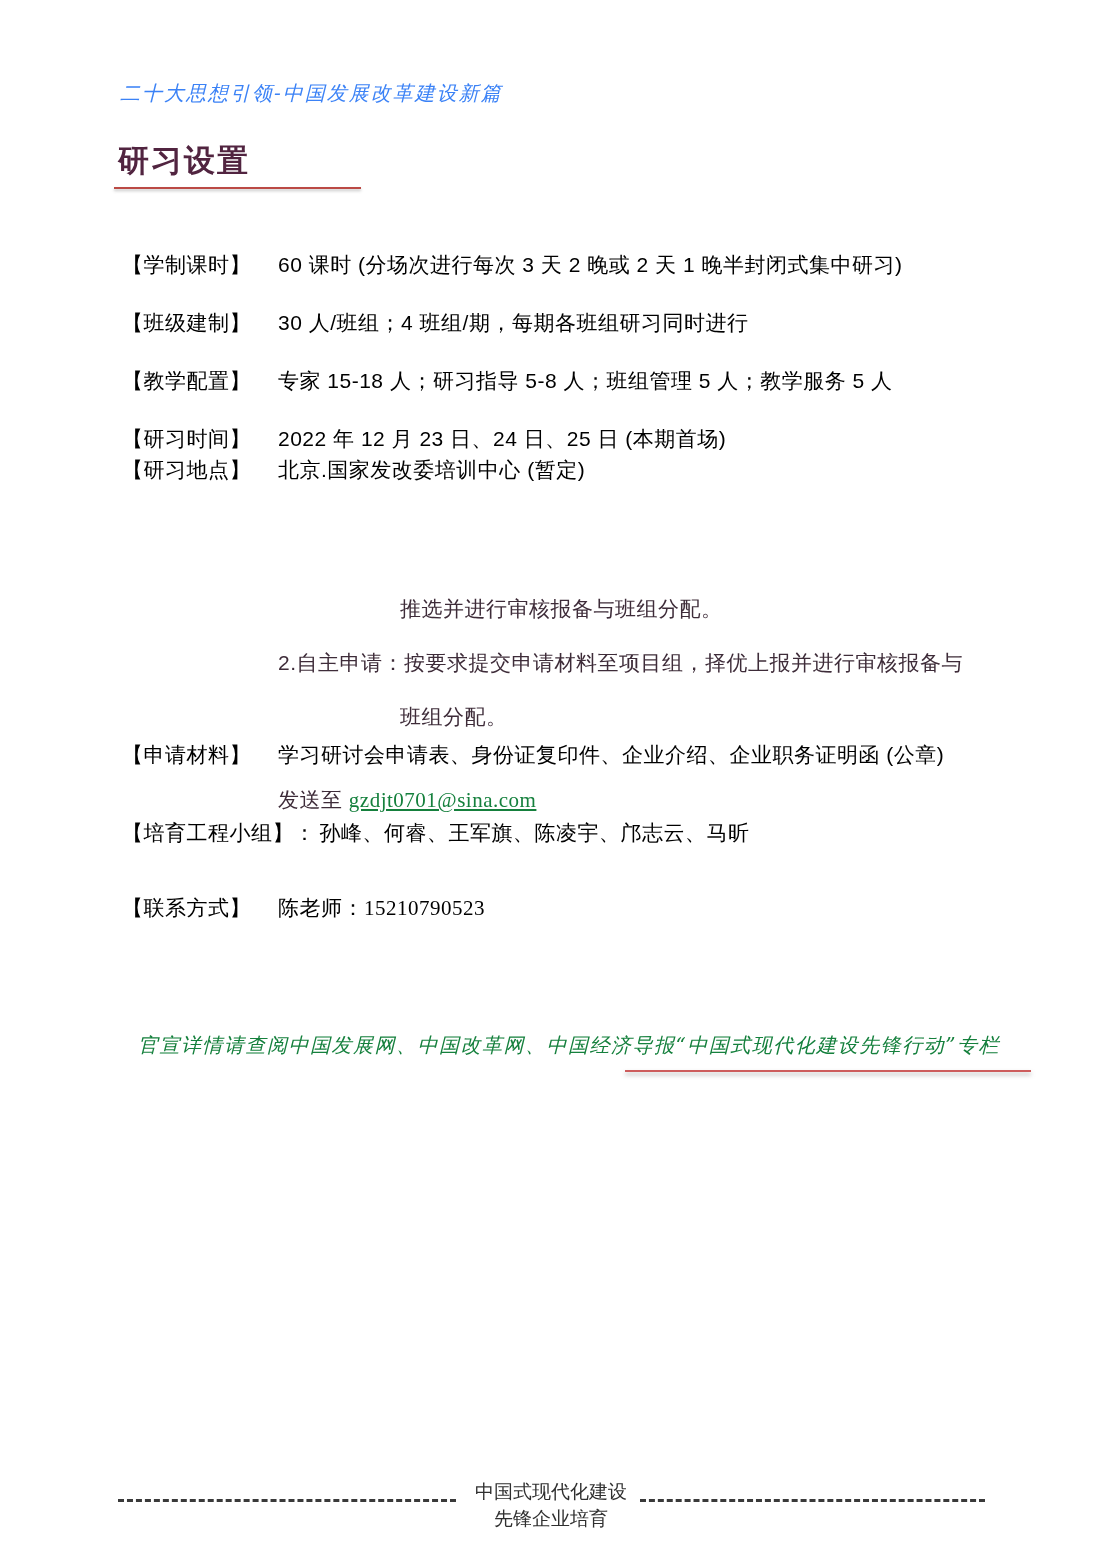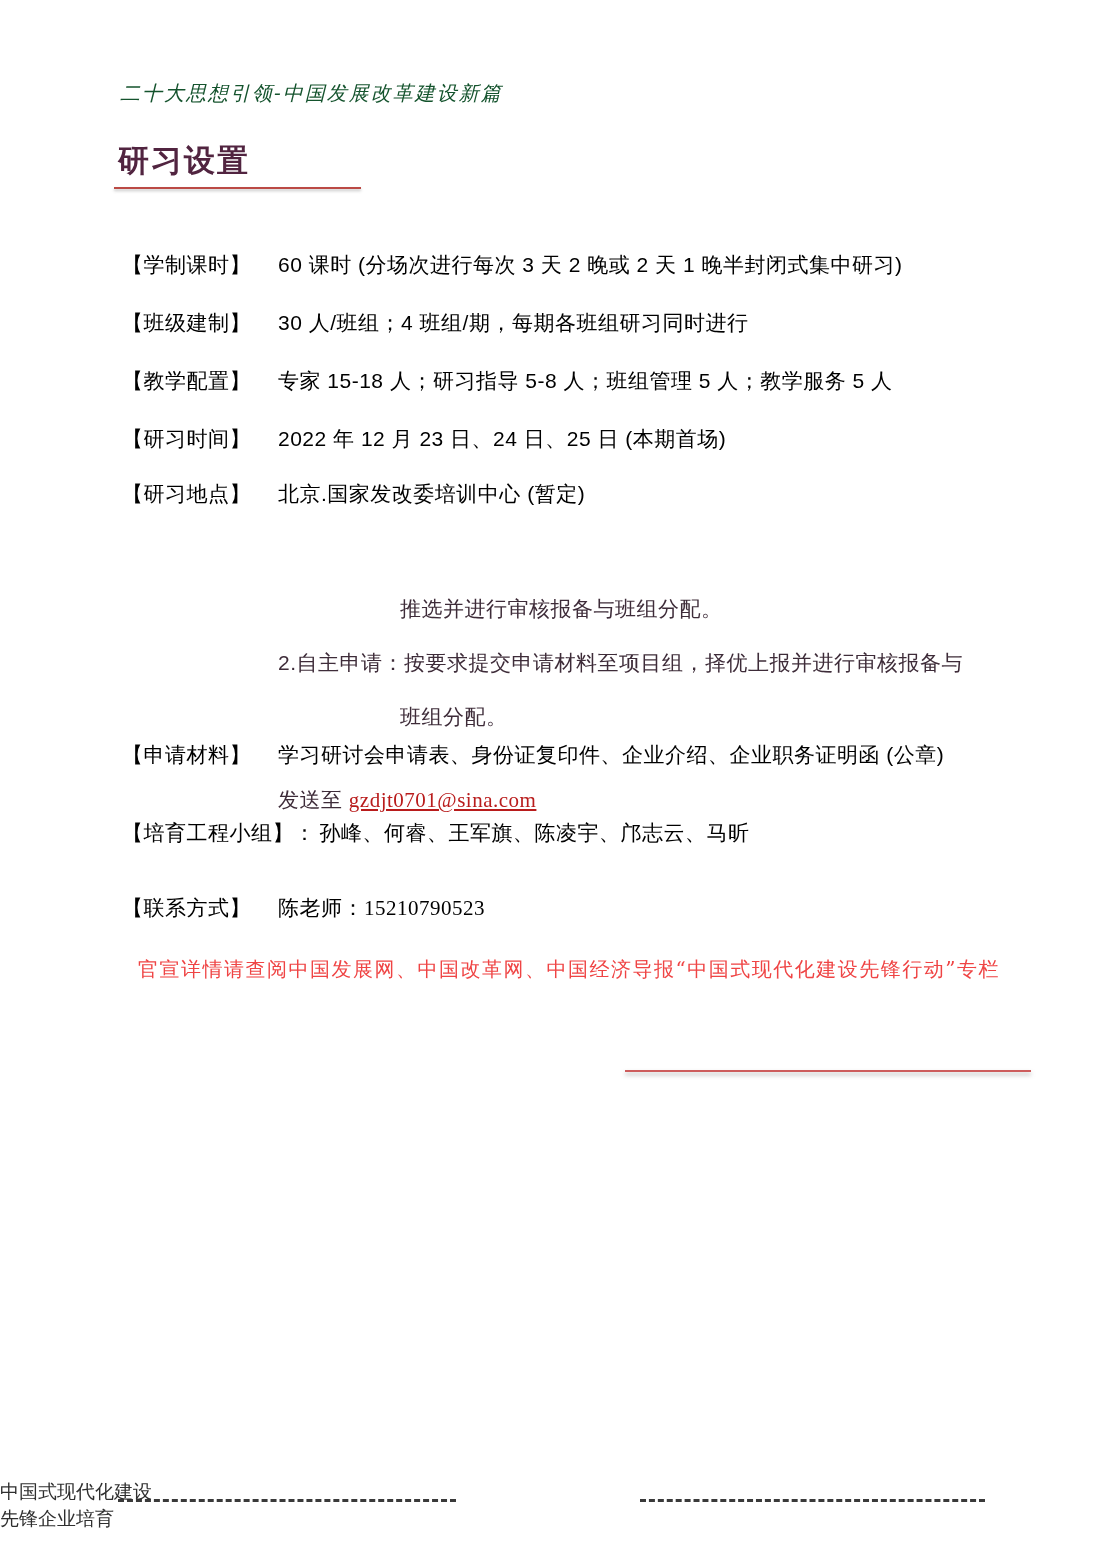--- a/index.html
+++ b/index.html
@@ -17,21 +17,21 @@
   }
   .abs { position: absolute; }
 
   .doc-header {
     left: 120px;
     top: 80px;
     font-family: "DejaVu Serif", serif;
     font-style: italic;
     font-size: 20px;
     letter-spacing: 2px;
-    color: #14532d;
+    color: #3b82f6;
   }
   .page-title {
     left: 118px;
     top: 140px;
     font-size: 31px;
     font-weight: bold;
     letter-spacing: 2px;
     color: #512440;
     font-family: Liberation Serif, serif;
   }
@@ -64,36 +64,37 @@
     font-size: 21px;
     color: #3e2c39;
     font-weight: 500;
     letter-spacing: 0.5px;
     white-space: nowrap;
   }
   .email-link {
     font-family: "Liberation Serif", serif;
     font-weight: normal;
     text-decoration: underline;
-    color: #b91c1c;
+    color: #15803d;
     letter-spacing: 0.5px;
   }
   .serif-row {
     font-family: "Liberation Serif", serif;
     font-weight: normal;
   }
   .serif-row .label { width: 156px; }
 
   .official-note {
     left: 138px;
-    top: 956px;
+    top: 1032px;
     font-family: "DejaVu Serif", serif;
+    font-style: italic;
     font-size: 20px;
     letter-spacing: 1.5px;
-    color: #ef4444;
+    color: #15803d;
     white-space: nowrap;
   }
   .red-line {
     left: 625px;
     top: 1070px;
     width: 406px;
     height: 2px;
     background: #cd5c5c;
     box-shadow: 0 3px 4px rgba(110,110,110,0.5);
   }
@@ -102,20 +103,21 @@
     top: 1499px;
     height: 0;
     border-top: 3px dashed #3a3a3a;
   }
   .footer-dash.left  { left: 118px; width: 338px; }
   .footer-dash.right { left: 640px; width: 345px; }
   .footer-text {
     left: 0;
     top: 1478px;
     width: 1102px;
+    text-align: center;
     font-size: 19px;
     color: #2f2f2f;
     line-height: 27px;
   }
 </style>
 </head>
 <body>
 
 <div class="page">
 
@@ -133,21 +135,21 @@
   </div>
 
   <div class="abs row" style="top:367px">
     <span class="label">【教学配置】</span><span class="content">专家 15-18 人；研习指导 5-8 人；班组管理 5 人；教学服务 5 人</span>
   </div>
 
   <div class="abs row" style="top:425px">
     <span class="label">【研习时间】</span><span class="content">2022 年 12 月 23 日、24 日、25 日 (本期首场)</span>
   </div>
 
-  <div class="abs row" style="top:480px">
+  <div class="abs row" style="top:456px">
     <span class="label">【研习地点】</span><span class="content">北京.国家发改委培训中心 (暂定)</span>
   </div>
 
 
   <div class="abs cont" style="left:400px; top:595px">推选并进行审核报备与班组分配。</div>
   <div class="abs cont" style="left:278px; top:649px">2.自主申请：按要求提交申请材料至项目组，择优上报并进行审核报备与</div>
   <div class="abs cont" style="left:400px; top:703px">班组分配。</div>
 
   <div class="abs row" style="top:741px">
     <span class="label">【申请材料】</span><span class="content">学习研讨会申请表、身份证复印件、企业介绍、企业职务证明函 (公章)</span>

